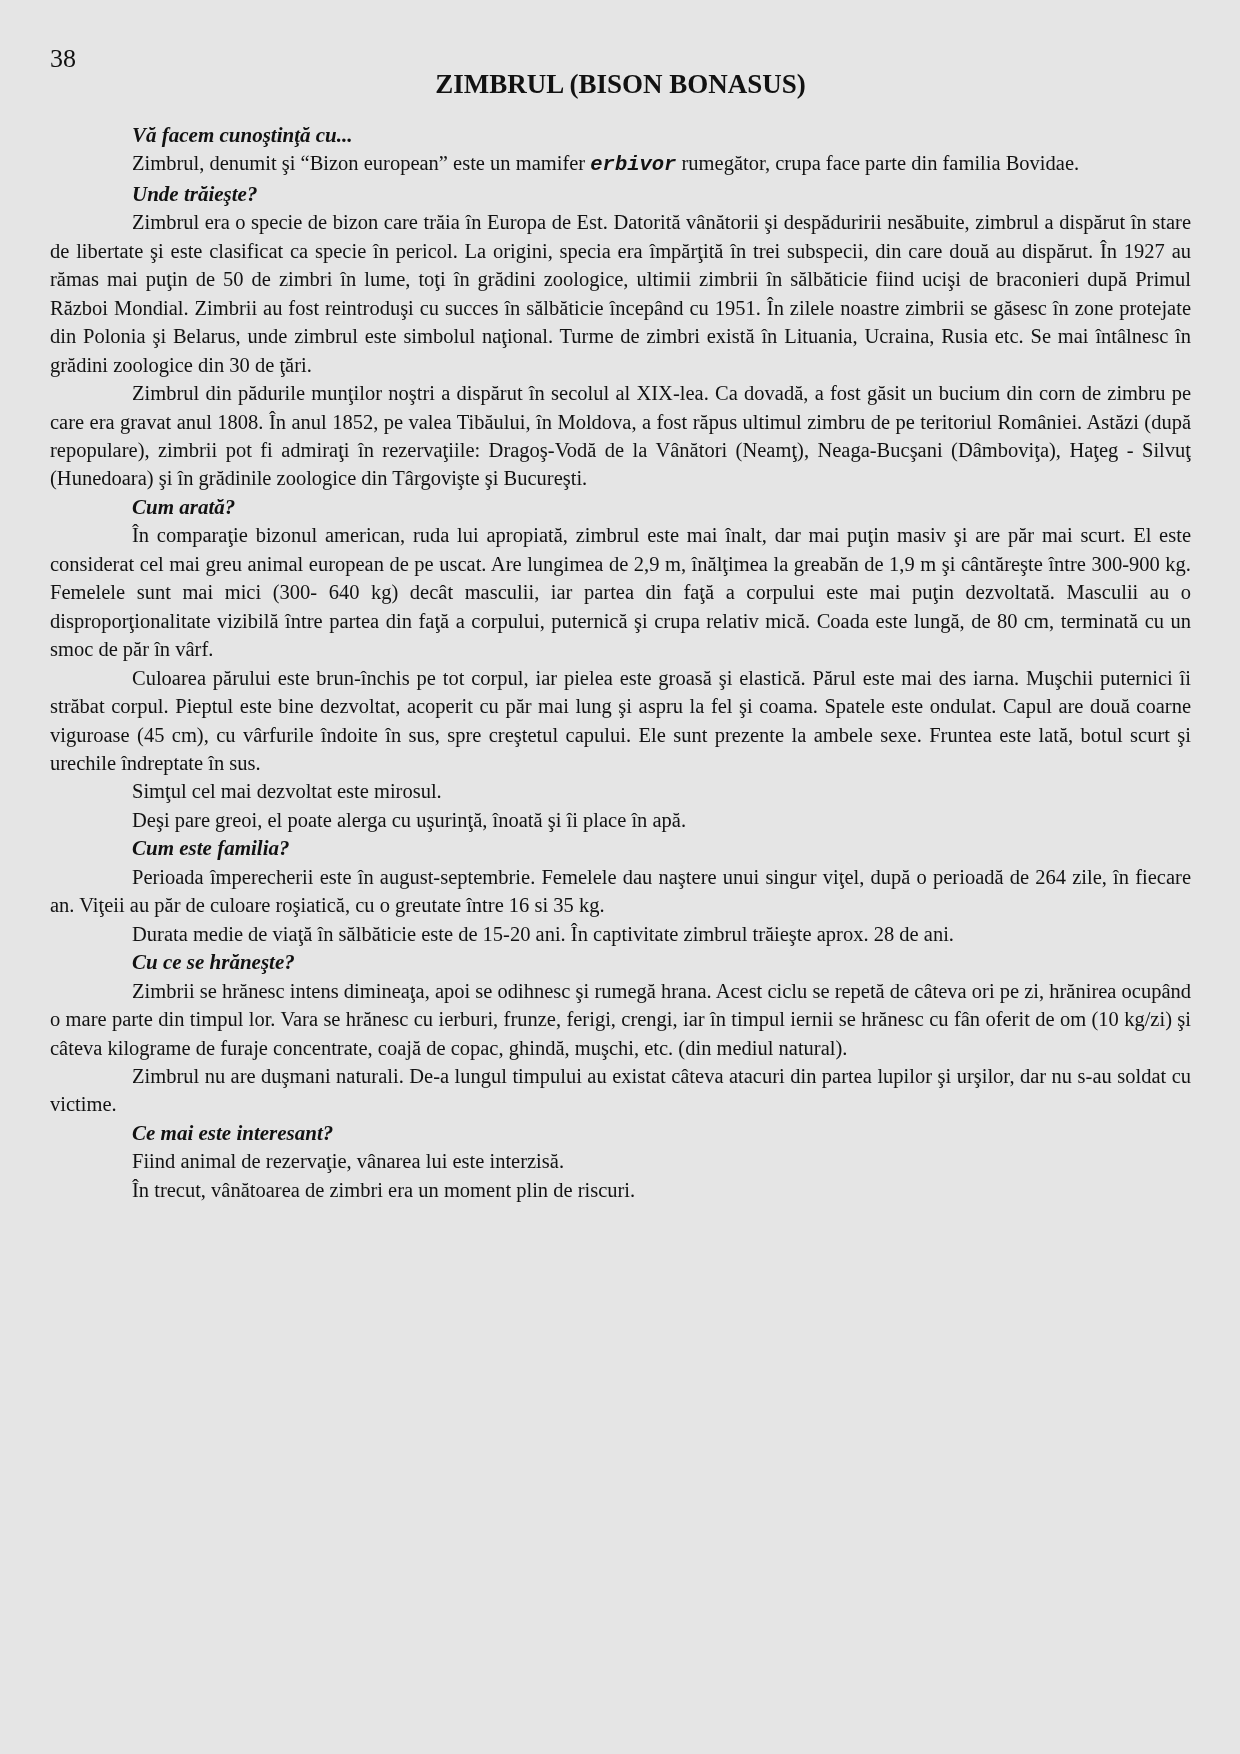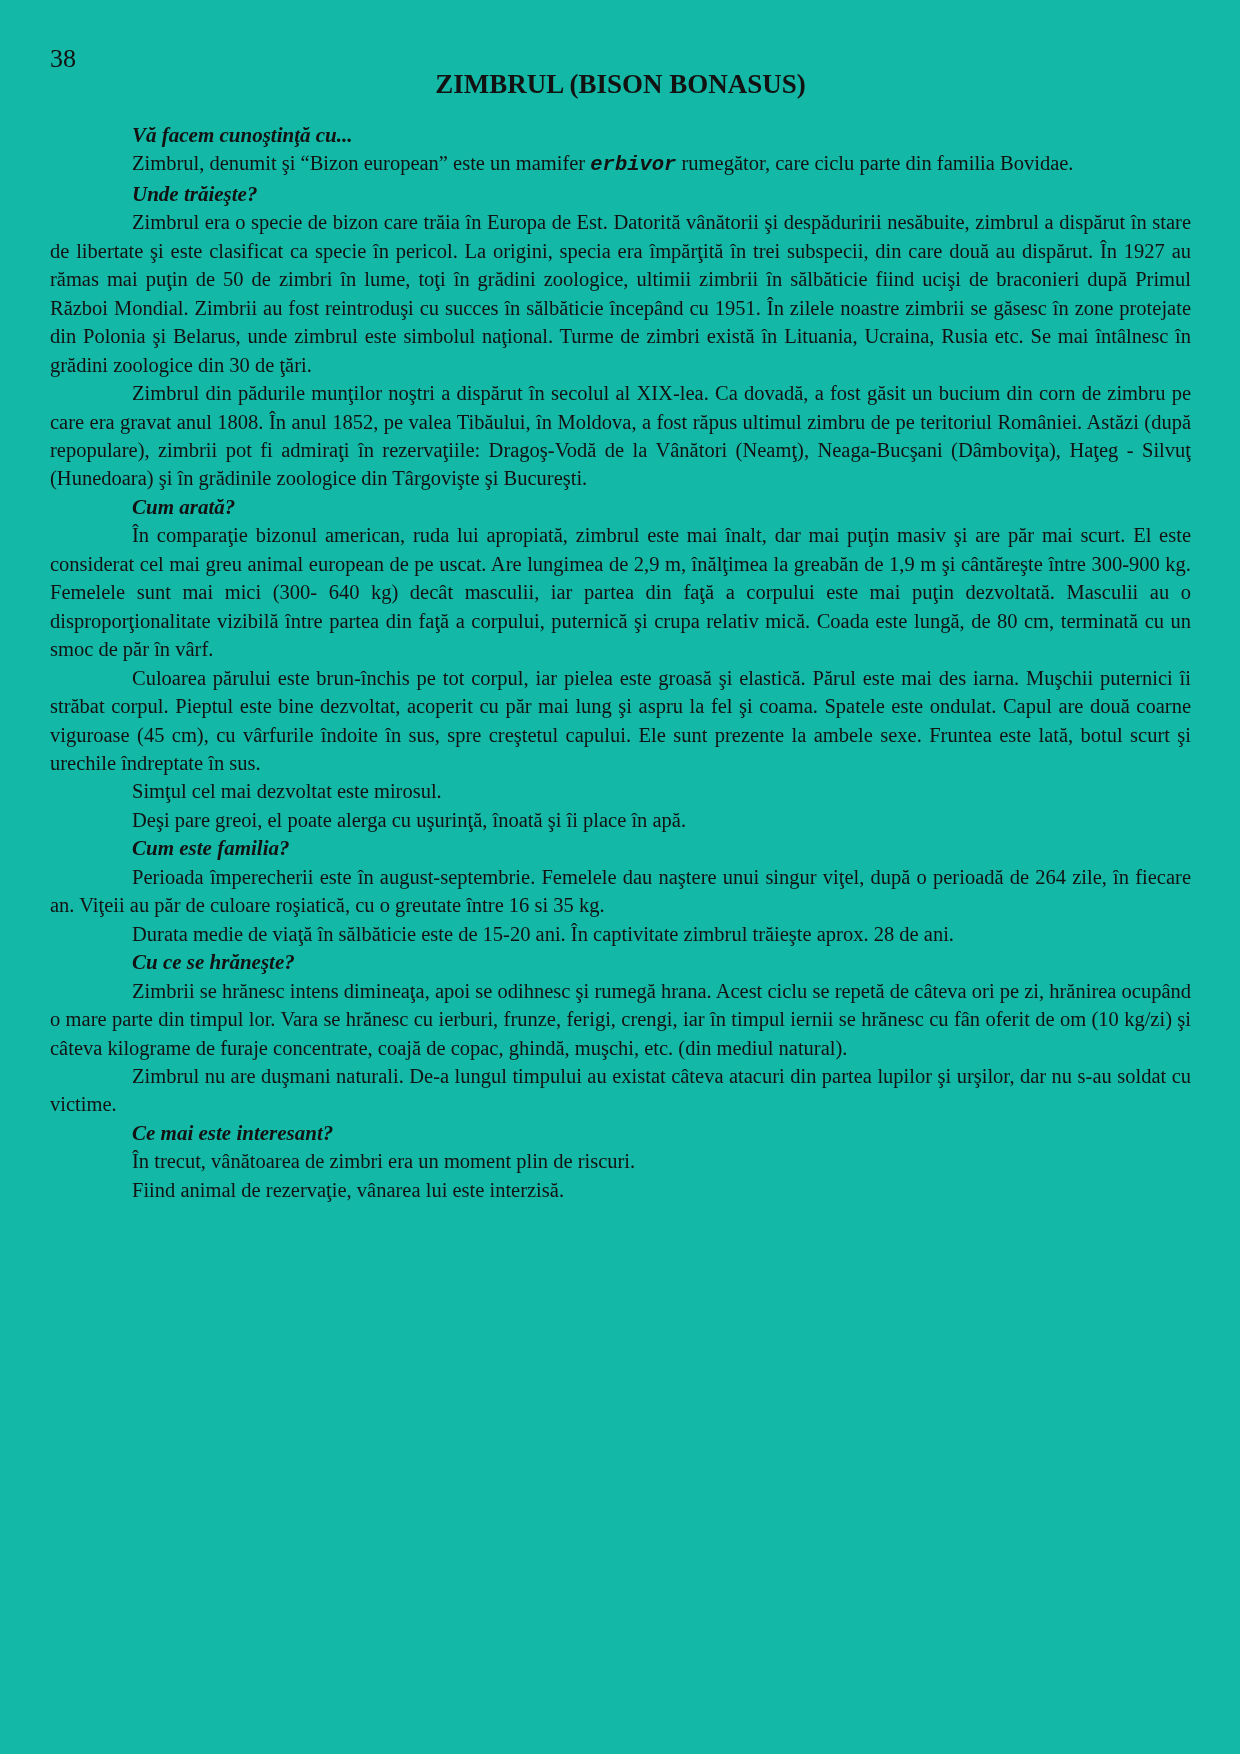--- a/index.html
+++ b/index.html
@@ -4,21 +4,21 @@
 <style>
   html, body {
     margin: 0;
     padding: 0;
     background: #ffffff;
   }
   .page {
     position: relative;
     width: 1240px;
     height: 1754px;
-    background: #14b8a6;
+    background: #e5e5e5;
     color: #121212;
     font-family: "Liberation Serif", serif;
     overflow: hidden;
   }
   .page-number {
     position: absolute;
     top: 44px;
     left: 50px;
     font-size: 26px;
     line-height: 30px;
@@ -64,21 +64,21 @@
 <div class="page">
 
   <div class="page-number">38</div>
 
   <div class="content">
 
     <div class="doc-title">ZIMBRUL (BISON BONASUS)</div>
 
     <h3 class="heading">Vă facem cunoştinţă cu...</h3>
 
-    <p class="para"><span>Zimbrul, denumit şi “Bizon european” este un mamifer </span><span class="emph">erbivor</span><span> rumegător, care ciclu parte din familia Bovidae.</span></p>
+    <p class="para"><span>Zimbrul, denumit şi “Bizon european” este un mamifer </span><span class="emph">erbivor</span><span> rumegător, crupa face parte din familia Bovidae.</span></p>
 
     <h3 class="heading">Unde trăieşte?</h3>
 
     <p class="para">Zimbrul era o specie de bizon care trăia în Europa de Est. Datorită vânătorii şi despăduririi nesăbuite, zimbrul a dispărut în stare de libertate şi este clasificat ca specie în pericol. La origini, specia era împărţită în trei subspecii, din care două au dispărut. În 1927 au rămas mai puţin de 50 de zimbri în lume, toţi în grădini zoologice, ultimii zimbrii în sălbăticie fiind ucişi de braconieri după Primul Război Mondial. Zimbrii au fost reintroduşi cu succes în sălbăticie începând cu 1951. În zilele noastre zimbrii se găsesc în zone protejate din Polonia şi Belarus, unde zimbrul este simbolul naţional. Turme de zimbri există în Lituania, Ucraina, Rusia etc. Se mai întâlnesc în grădini zoologice din 30 de ţări.</p>
 
     <p class="para">Zimbrul din pădurile munţilor noştri a dispărut în secolul al XIX-lea. Ca dovadă, a fost găsit un bucium din corn de zimbru pe care era gravat anul 1808. În anul 1852, pe valea Tibăului, în Moldova, a fost răpus ultimul zimbru de pe teritoriul României. Astăzi (după repopulare), zimbrii pot fi admiraţi în rezervaţiile: Dragoş-Vodă de la Vânători (Neamţ), Neaga-Bucşani (Dâmboviţa), Haţeg - Silvuţ (Hunedoara) şi în grădinile zoologice din Târgovişte şi Bucureşti.</p>
 
     <h3 class="heading">Cum arată?</h3>
 
     <p class="para">În comparaţie bizonul american, ruda lui apropiată, zimbrul este mai înalt, dar mai puţin masiv şi are păr mai scurt. El este considerat cel mai greu animal european de pe uscat. Are lungimea de 2,9 m, înălţimea la greabăn de 1,9 m şi cântăreşte între 300-900 kg. Femelele sunt mai mici (300- 640 kg) decât masculii, iar partea din faţă a corpului este mai puţin dezvoltată. Masculii au o disproporţionalitate vizibilă între partea din faţă a corpului, puternică şi crupa relativ mică. Coada este lungă, de 80 cm, terminată cu un smoc de păr în vârf.</p>
@@ -97,18 +97,18 @@
 
     <h3 class="heading">Cu ce se hrăneşte?</h3>
 
     <p class="para">Zimbrii se hrănesc intens dimineaţa, apoi se odihnesc şi rumegă hrana. Acest ciclu se repetă de câteva ori pe zi, hrănirea ocupând o mare parte din timpul lor. Vara se hrănesc cu ierburi, frunze, ferigi, crengi, iar în timpul iernii se hrănesc cu fân oferit de om (10 kg/zi) şi câteva kilograme de furaje concentrate, coajă de copac, ghindă, muşchi, etc. (din mediul natural).</p>
 
 
     <p class="para">Zimbrul nu are duşmani naturali. De-a lungul timpului au existat câteva atacuri din partea lupilor şi urşilor, dar nu s-au soldat cu victime.</p>
 
     <h3 class="heading">Ce mai este interesant?</h3>
 
+    <p class="para">Fiind animal de rezervaţie, vânarea lui este interzisă.</p>
+
     <p class="para">În trecut, vânătoarea de zimbri era un moment plin de riscuri.</p>
-
-    <p class="para">Fiind animal de rezervaţie, vânarea lui este interzisă.</p>
 
   </div>
 </div>
 
 </body></html>

